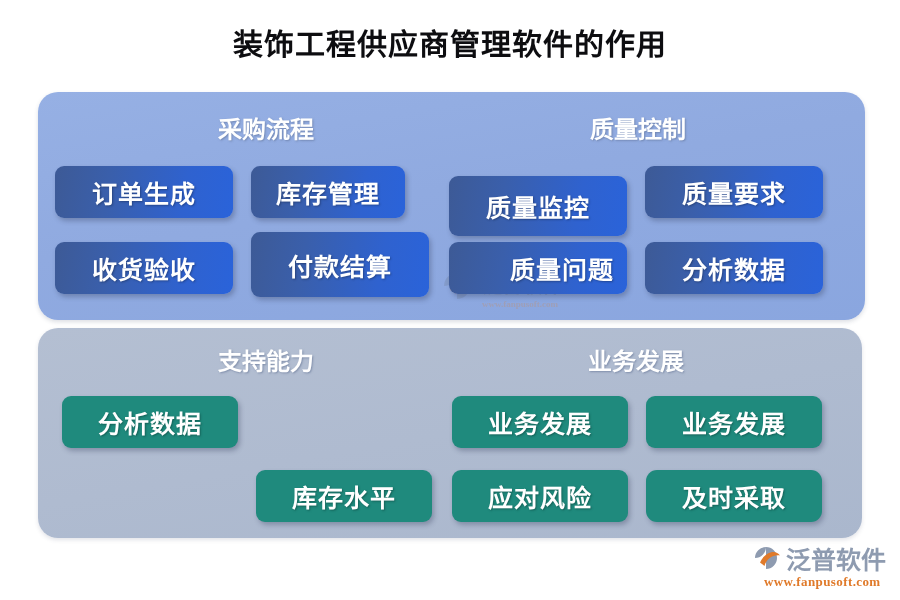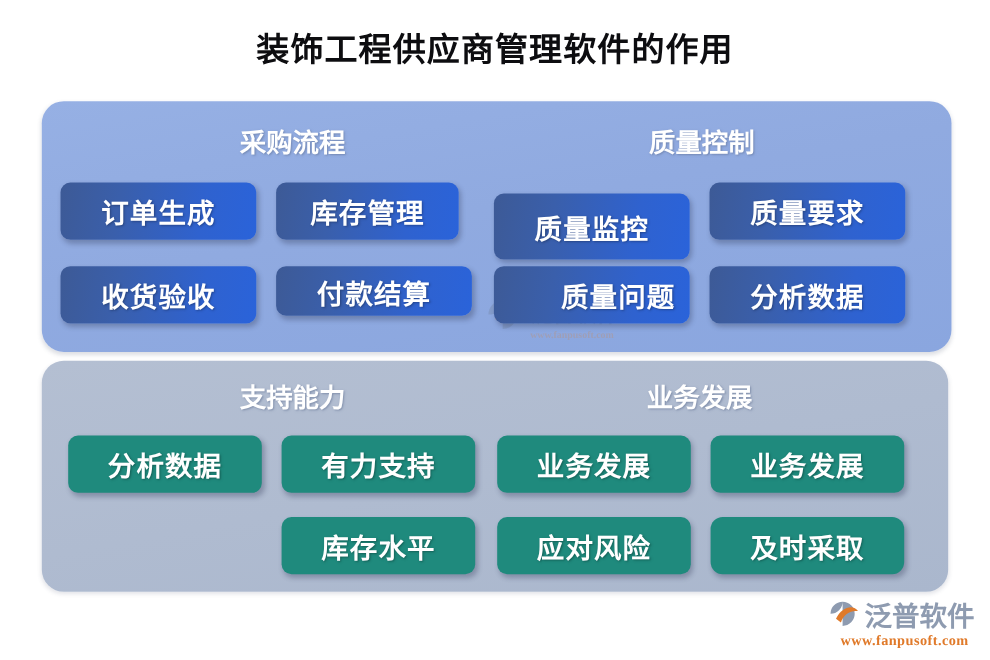--- a/index.html
+++ b/index.html
@@ -160,38 +160,37 @@
       <path d="M12 30 C18 16, 30 12, 36 20 C29 19, 21 24, 18 34 Z" fill="#e07a2a"></path>
       <text x="44" y="33" font-family="'Liberation Serif', serif" font-size="20" font-weight="bold" fill="#6f7f9a">泛普软件</text>
       <text x="44" y="47" font-family="'Liberation Serif', serif" font-size="9" font-weight="bold" fill="#c98a5a">www.fanpusoft.com</text>
     </svg>
 
     <div class="group-title" style="left:58px; top:18px; width:340px;">采购流程</div>
 
     <div class="group-title" style="left:430px; top:18px; width:340px;">质量控制</div>
 
     <div class="item-box item-blue" style="left:17px; top:74px; width:178px; height:52px;">订单生成</div>
-    <div class="item-box item-blue" style="left:213px; top:74px; width:166px; height:52px;">库存管理</div>
+    <div class="item-box item-blue" style="left:213px; top:74px; width:154px; height:52px;">库存管理</div>
     <div class="item-box item-blue" style="left:17px; top:150px; width:178px; height:52px;">收货验收</div>
-    <div class="item-box item-blue" style="left:213px; top:150px; width:178px; height:45px;">付款结算</div>
+    <div class="item-box item-blue" style="left:213px; top:140px; width:178px; height:65px;">付款结算</div>
 
     <div class="item-box item-blue" style="left:411px; top:84px; width:178px; height:60px;">质量监控</div>
     <div class="item-box item-blue" style="left:607px; top:74px; width:178px; height:52px;">质量要求</div>
     <div class="item-box item-blue" style="left:411px; top:150px; width:178px; height:52px;padding-left:48px;">质量问题</div>
     <div class="item-box item-blue" style="left:607px; top:150px; width:178px; height:52px;">分析数据</div>
   </div>
 
   <div class="panel panel-bottom">
 
     <div class="group-title" style="left:58px; top:14px; width:340px;">支持能力</div>
 
     <div class="group-title" style="left:428px; top:14px; width:340px;">业务发展</div>
 
     <div class="item-box item-green" style="left:24px; top:68px; width:176px; height:52px;">分析数据</div>
-    <div class="item-box item-green" style="left:218px; top:68px; width:176px; height:52px;">有力支持</div>
     <div class="item-box item-green" style="left:218px; top:142px; width:176px; height:52px;text-align:center;">库存水平</div>
 
     <div class="item-box item-green" style="left:414px; top:68px; width:176px; height:52px;">业务发展</div>
     <div class="item-box item-green" style="left:608px; top:68px; width:176px; height:52px;">业务发展</div>
     <div class="item-box item-green" style="left:414px; top:142px; width:176px; height:52px;">应对风险</div>
     <div class="item-box item-green" style="left:608px; top:142px; width:176px; height:52px;border-radius:11px;">及时采取</div>
   </div>
 
   <div class="logo">
     <div class="logo-row">

